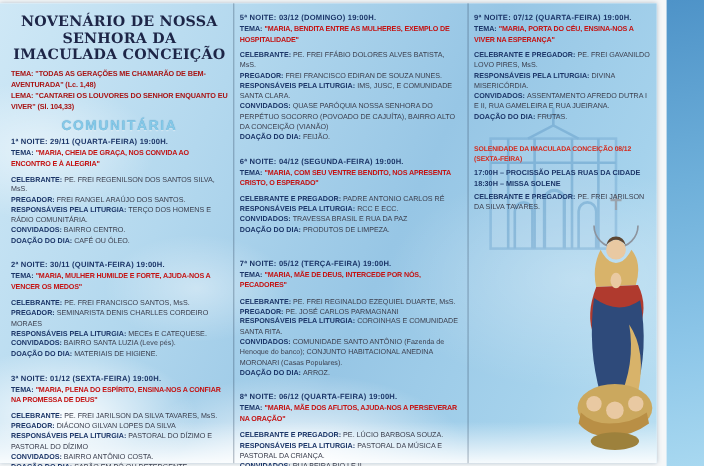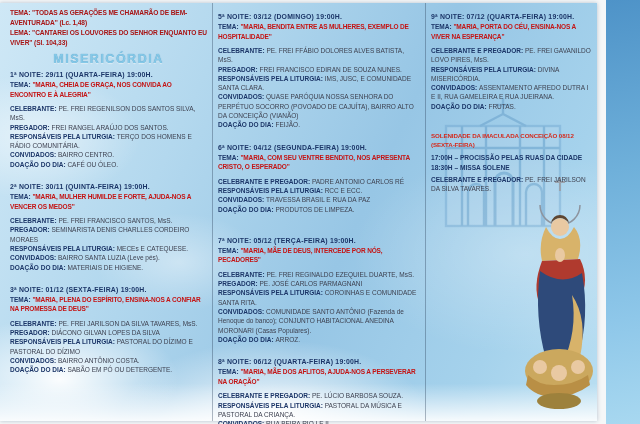--- a/index.html
+++ b/index.html
@@ -121,23 +121,24 @@
   <path d="M12 200 q10 10 26 10 q20 0 34 -10 l2 10 q-16 12 -36 12 q-18 0 -28 -12" fill="#b98f45"></path>
 
   <ellipse cx="43" cy="226" rx="22" ry="8" fill="#9d813c"></ellipse>
 </svg>
 
 <div class="fold fold1"></div>
 <div class="fold fold2"></div>
 <div class="edge-strip"></div>
 
 <div class="col col1">
+  <div class="title">NOVENÁRIO DE NOSSA SENHORA DA IMACULADA CONCEIÇÃO</div>
   <div class="motto">TEMA: "TODAS AS GERAÇÕES ME CHAMARÃO DE BEM-AVENTURADA" (Lc. 1,48)</div>
   <div class="motto" style="margin-top:1px">LEMA: "CANTAREI OS LOUVORES DO SENHOR ENQUANTO EU VIVER" (Sl. 104,33)</div>
-  <div class="prog">MISERICÓRDIA</div>
+  <div class="prog">COMUNITÁRIA</div>
 
   <section class="night">
     <div class="nh">1ª NOITE: 29/11 (QUARTA-FEIRA) 19:00H.</div>
     <div class="nt"><b class="ntl">TEMA:</b> <span class="ntq">"MARIA, CHEIA DE GRAÇA, NOS CONVIDA AO ENCONTRO E À ALEGRIA"</span></div>
     <div class="nlines">
         <div class="line"><b class="lbl">CELEBRANTE: </b><span>PE. FREI REGENILSON DOS SANTOS SILVA, MsS.</span></div>
         <div class="line"><b class="lbl">PREGADOR: </b><span>FREI RANGEL ARAÚJO DOS SANTOS.</span></div>
         <div class="line"><b class="lbl">RESPONSÁVEIS PELA LITURGIA: </b><span>TERÇO DOS HOMENS E RÁDIO COMUNITÁRIA.</span></div>
         <div class="line"><b class="lbl">CONVIDADOS: </b><span>BAIRRO CENTRO.</span></div>
         <div class="line"><b class="lbl">DOAÇÃO DO DIA: </b><span>CAFÉ OU ÓLEO.</span></div>

